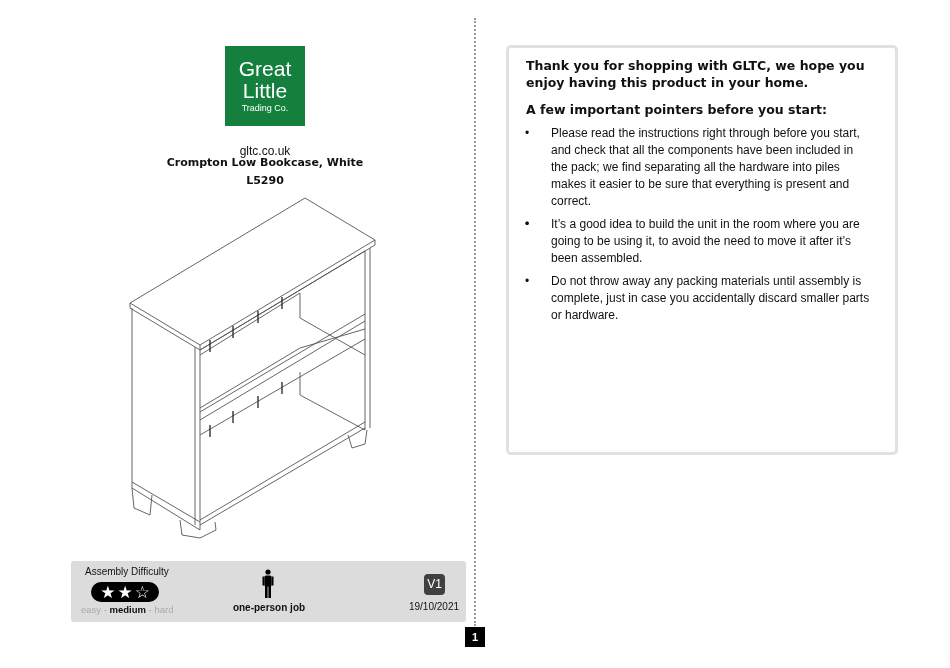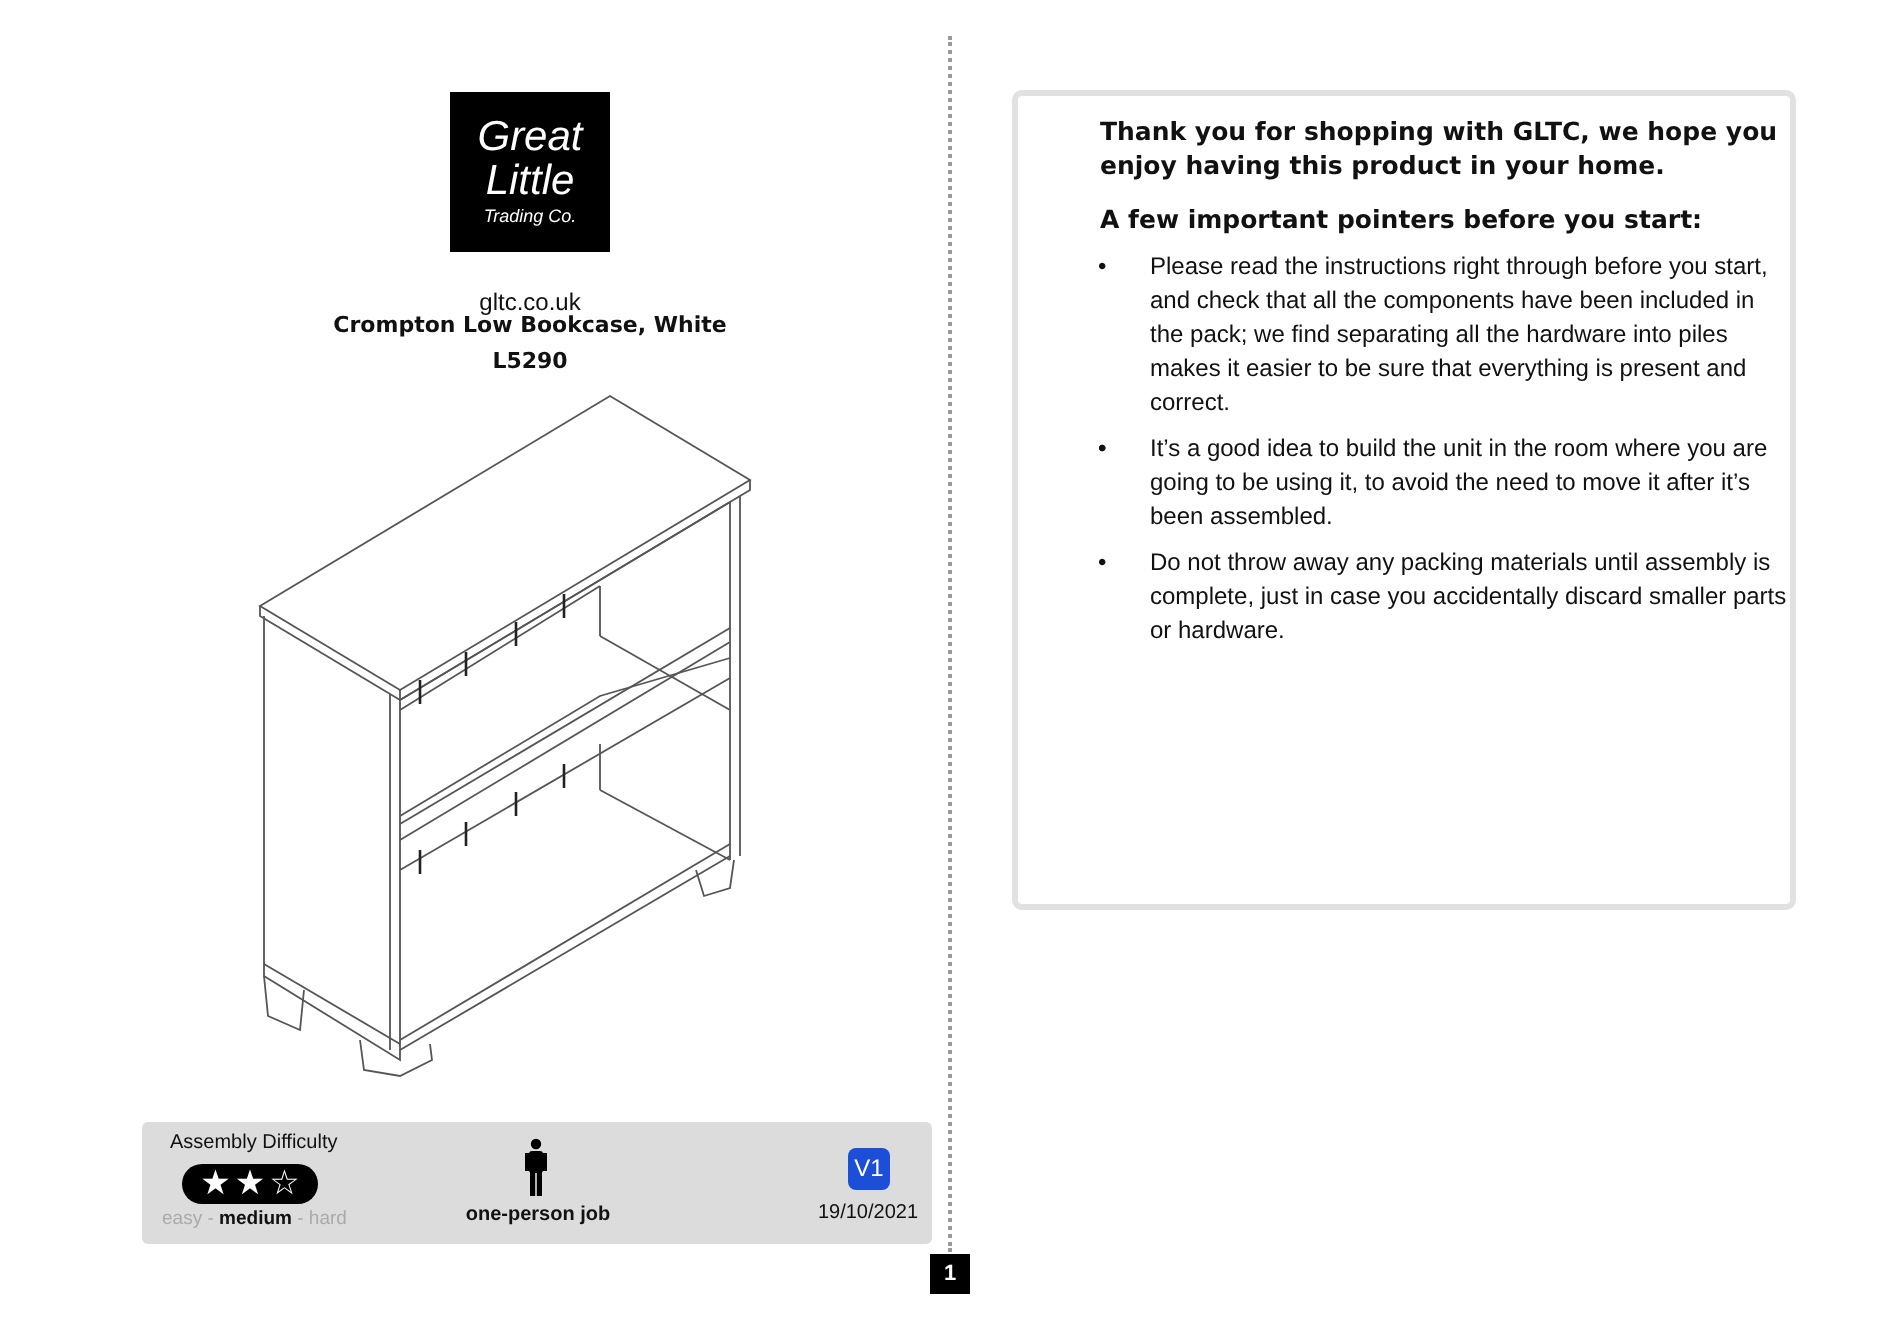--- a/index.html
+++ b/index.html
@@ -3,21 +3,21 @@
 <meta charset="utf-8">
 <style>
   html, body { margin: 0; padding: 0; background: #ffffff; }
   body { width: 950px; height: 668px; position: relative; overflow: hidden;
          font-family: "DejaVu Sans", sans-serif; color: #111; }
 
   .divider { position: absolute; left: 474px; top: 18px; height: 608px;
              border-left: 2px dotted #9a9a9a; }
 
   .logo { position: absolute; left: 225px; top: 46px; width: 80px; height: 80px;
-          background: #000000; color: #fff; text-align: center; font-style: italic; }
+          background: #15803d; color: #fff; text-align: center; }
   .logo .l1 { font-family: "Liberation Sans", sans-serif; font-size: 21px; line-height: 22px; margin-top: 12px; display:block; }
   .logo .l2 { font-family: "Liberation Sans", sans-serif; font-size: 21px; line-height: 21px; display:block; }
   .logo .l3 { font-family: "Liberation Sans", sans-serif; font-size: 9px; line-height: 12px; display:block; margin-top: 1px; }
   .site { position: absolute; left: 205px; top: 128px; width: 120px; text-align: center;
           font-family: "Liberation Sans", sans-serif; font-size: 12px; margin-top: 16px; }
 
   .title { position: absolute; left: 100px; top: 154px; width: 330px; text-align: center;
            font-family: "DejaVu Sans", sans-serif; font-weight: bold; font-size: 11px; line-height: 18px; }
 
   .illus { position: absolute; left: 120px; top: 190px; width: 270px; height: 350px; }
@@ -26,30 +26,30 @@
               background: #dcdcdc; border-radius: 3px; margin-left: 23px; }
   .diff-label { position: absolute; left: 14px; top: 5px; font-family: "Liberation Sans", sans-serif; font-size: 10px; }
   .stars { position: absolute; left: 20px; top: 21px; width: 68px; height: 20px; background: #000;
            border-radius: 10px; display: flex; align-items: center; justify-content: center; gap: 2px; }
   .star { color: #fff; font-size: 17px; line-height: 18px; }
   .scale { position: absolute; left: 10px; top: 43px; font-family: "Liberation Sans", sans-serif; font-size: 9.5px; color: #aaa; }
   .scale b { color: #111; }
   .person { position: absolute; left: 190px; top: 8px; width: 14px; height: 30px; }
   .person-label { position: absolute; left: 148px; top: 41px; width: 100px; text-align: center;
                   font-family: "Liberation Sans", sans-serif; font-weight: bold; font-size: 10px; }
-  .ver { position: absolute; left: 353px; top: 13px; width: 21px; height: 21px; background: #1d4ed8; color: #fff;
+  .ver { position: absolute; left: 353px; top: 13px; width: 21px; height: 21px; background: #404040; color: #fff;
          border-radius: 4px; font-family: "Liberation Sans", sans-serif; font-size: 12px; text-align: center; line-height: 21px; }
   .date { position: absolute; left: 330px; top: 40px; width: 66px; text-align: center;
           font-family: "Liberation Sans", sans-serif; font-size: 10px; }
 
   .page-num { position: absolute; left: 465px; top: 627px; width: 20px; height: 20px; background: #000;
               color: #fff; text-align: center; line-height: 20px; font-family: "Liberation Sans", sans-serif; font-size: 11px; font-weight: bold; }
 
   .box { position: absolute; left: 506px; top: 45px; width: 392px; height: 410px;
-         border: 3px solid #e1e1e1; border-radius: 5px; box-sizing: border-box; padding-left: 24px; }
+         border: 3px solid #e1e1e1; border-radius: 5px; box-sizing: border-box; }
   .box h2 { font-family: "DejaVu Sans", sans-serif; font-weight: bold; font-size: 12.5px; line-height: 17px;
             margin: 9px 0 0 17px; width: 350px; }
   .box p { font-family: "Liberation Sans", sans-serif; font-size: 12px; line-height: 17px; margin: 8px 0 0 17px; width: 355px; }
   .box h3 { font-family: "DejaVu Sans", sans-serif; font-weight: bold; font-size: 12.5px; line-height: 17px; margin: 10px 0 0 17px; }
   .box ul { list-style: none; margin: 7px 0 0 0; padding: 0; }
   .box li { position: relative; padding-left: 42px; font-family: "Liberation Sans", sans-serif; font-size: 12px;
             line-height: 17px; margin-bottom: 6px; width: 320px; }
   .box li .dot { position: absolute; left: 16px; top: 0; }
 </style>
 </head>

